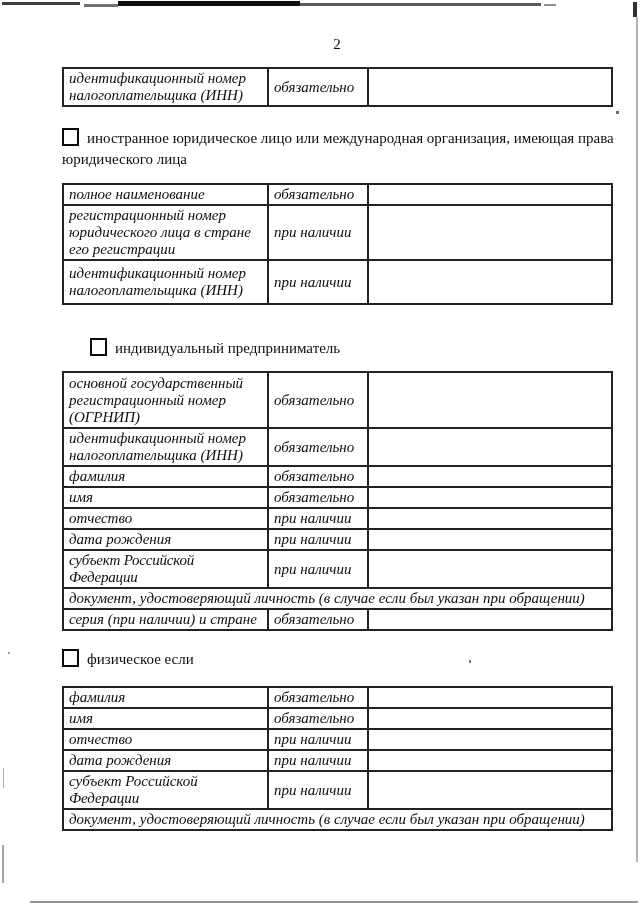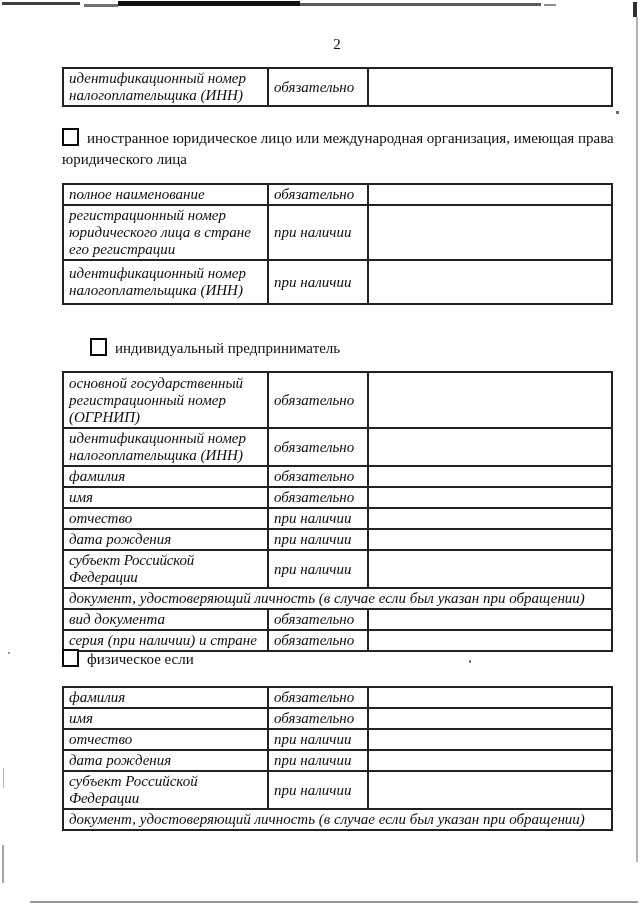--- a/index.html
+++ b/index.html
@@ -169,25 +169,20 @@
       <td></td>
     </tr>
     <tr style="height:16px;">
       <td class="tight">субъект Российской Федерации</td>
       <td>при наличии</td>
       <td></td>
     </tr>
     <tr style="height:16px;">
       <td class="note" colspan="3">документ, удостоверяющий личность (в случае если был указан при обращении)</td>
     </tr>
-    <tr style="height:17px;">
-      <td>вид документа</td>
-      <td>обязательно</td>
-      <td></td>
-    </tr>
     <tr style="height:18px;">
       <td>серия (при наличии) и стране</td>
       <td>обязательно</td>
       <td></td>
     </tr>
   </tbody>
     </table>
 
   <div class="cb-heading h3"><span class="cbox"></span><span>физическое если</span></div>
 

